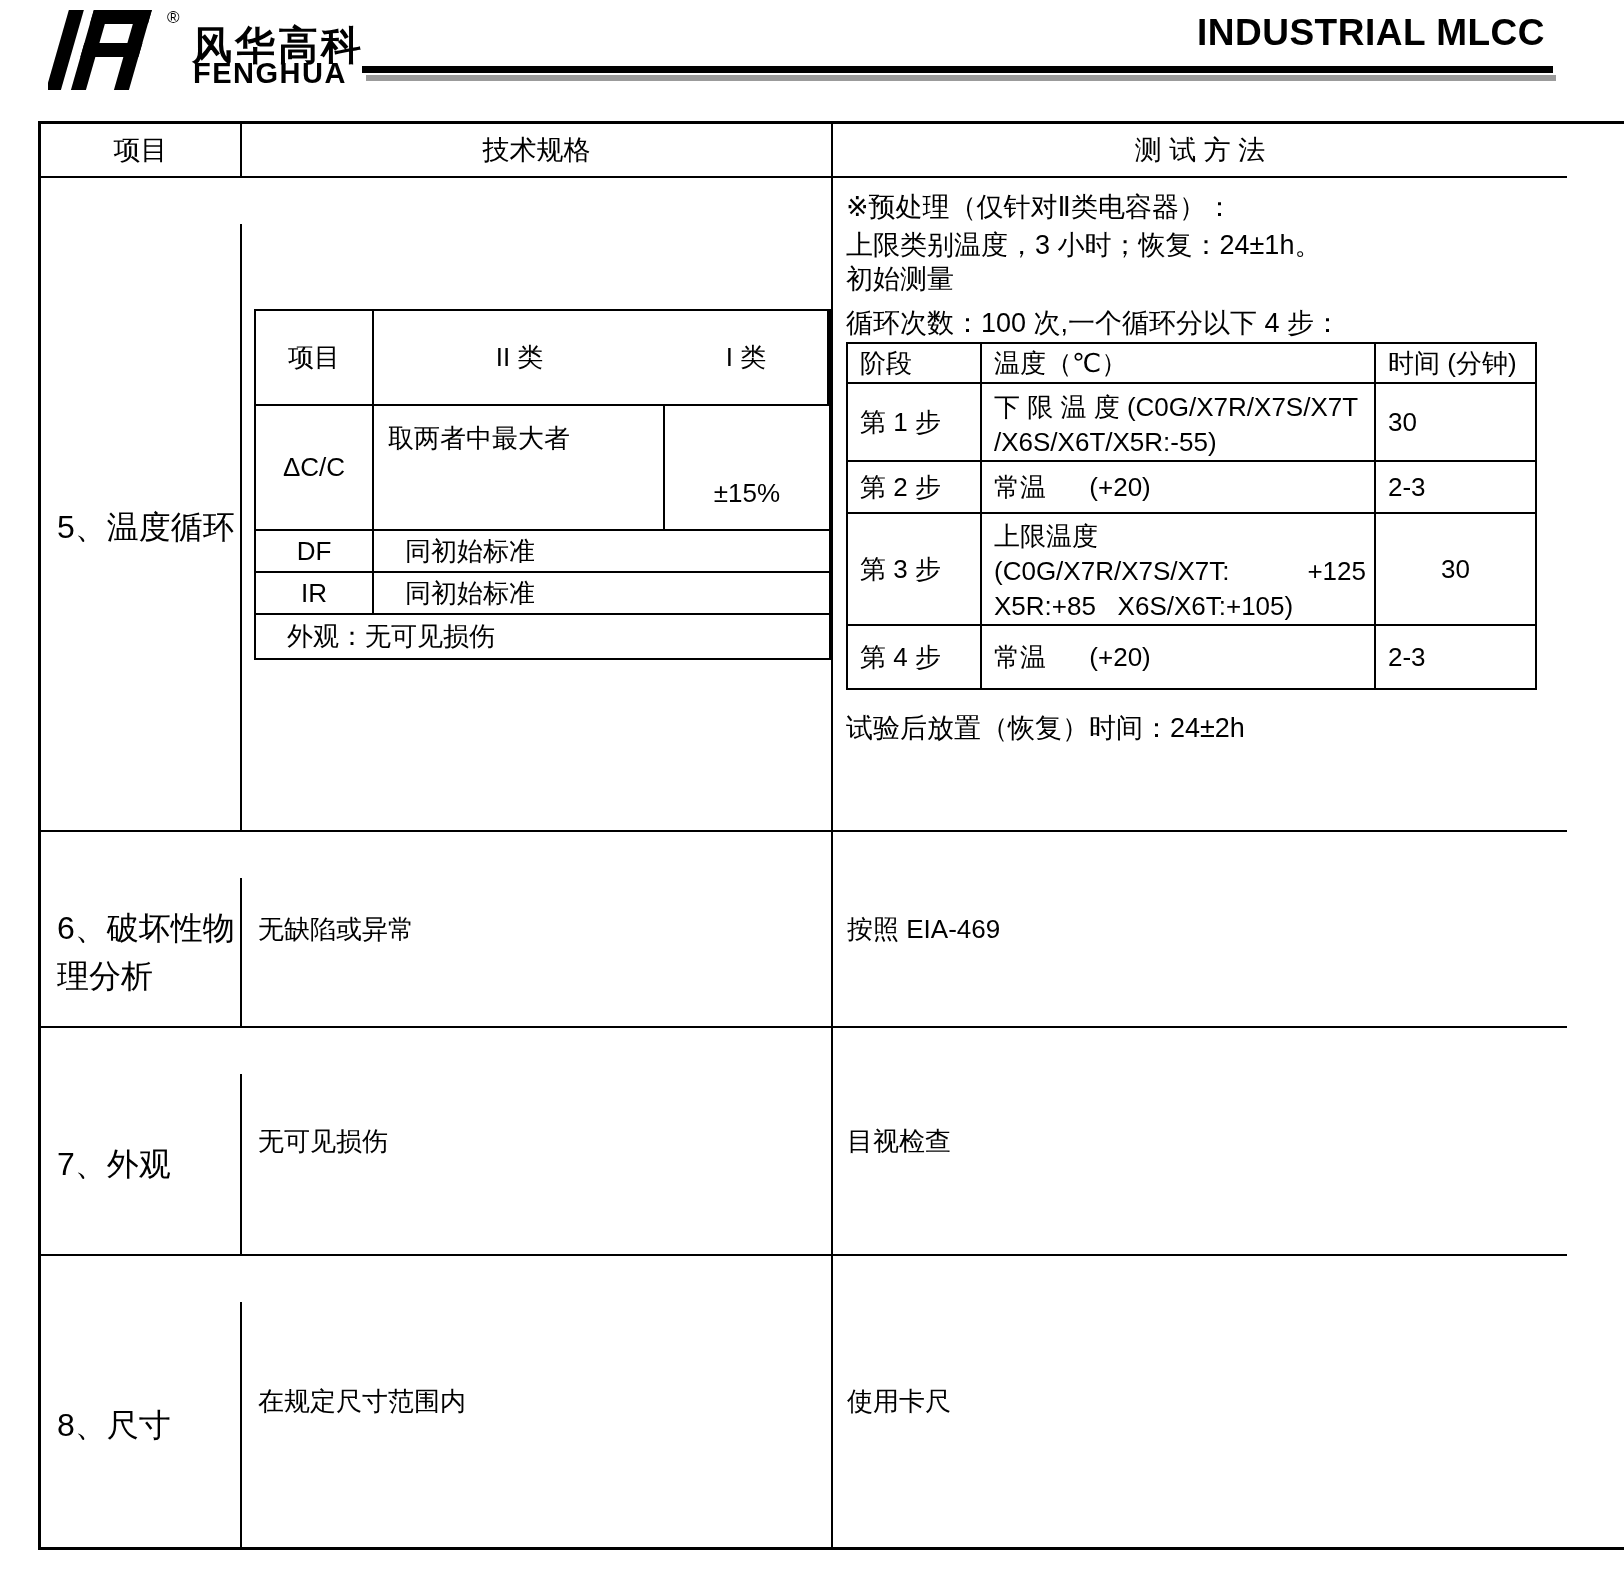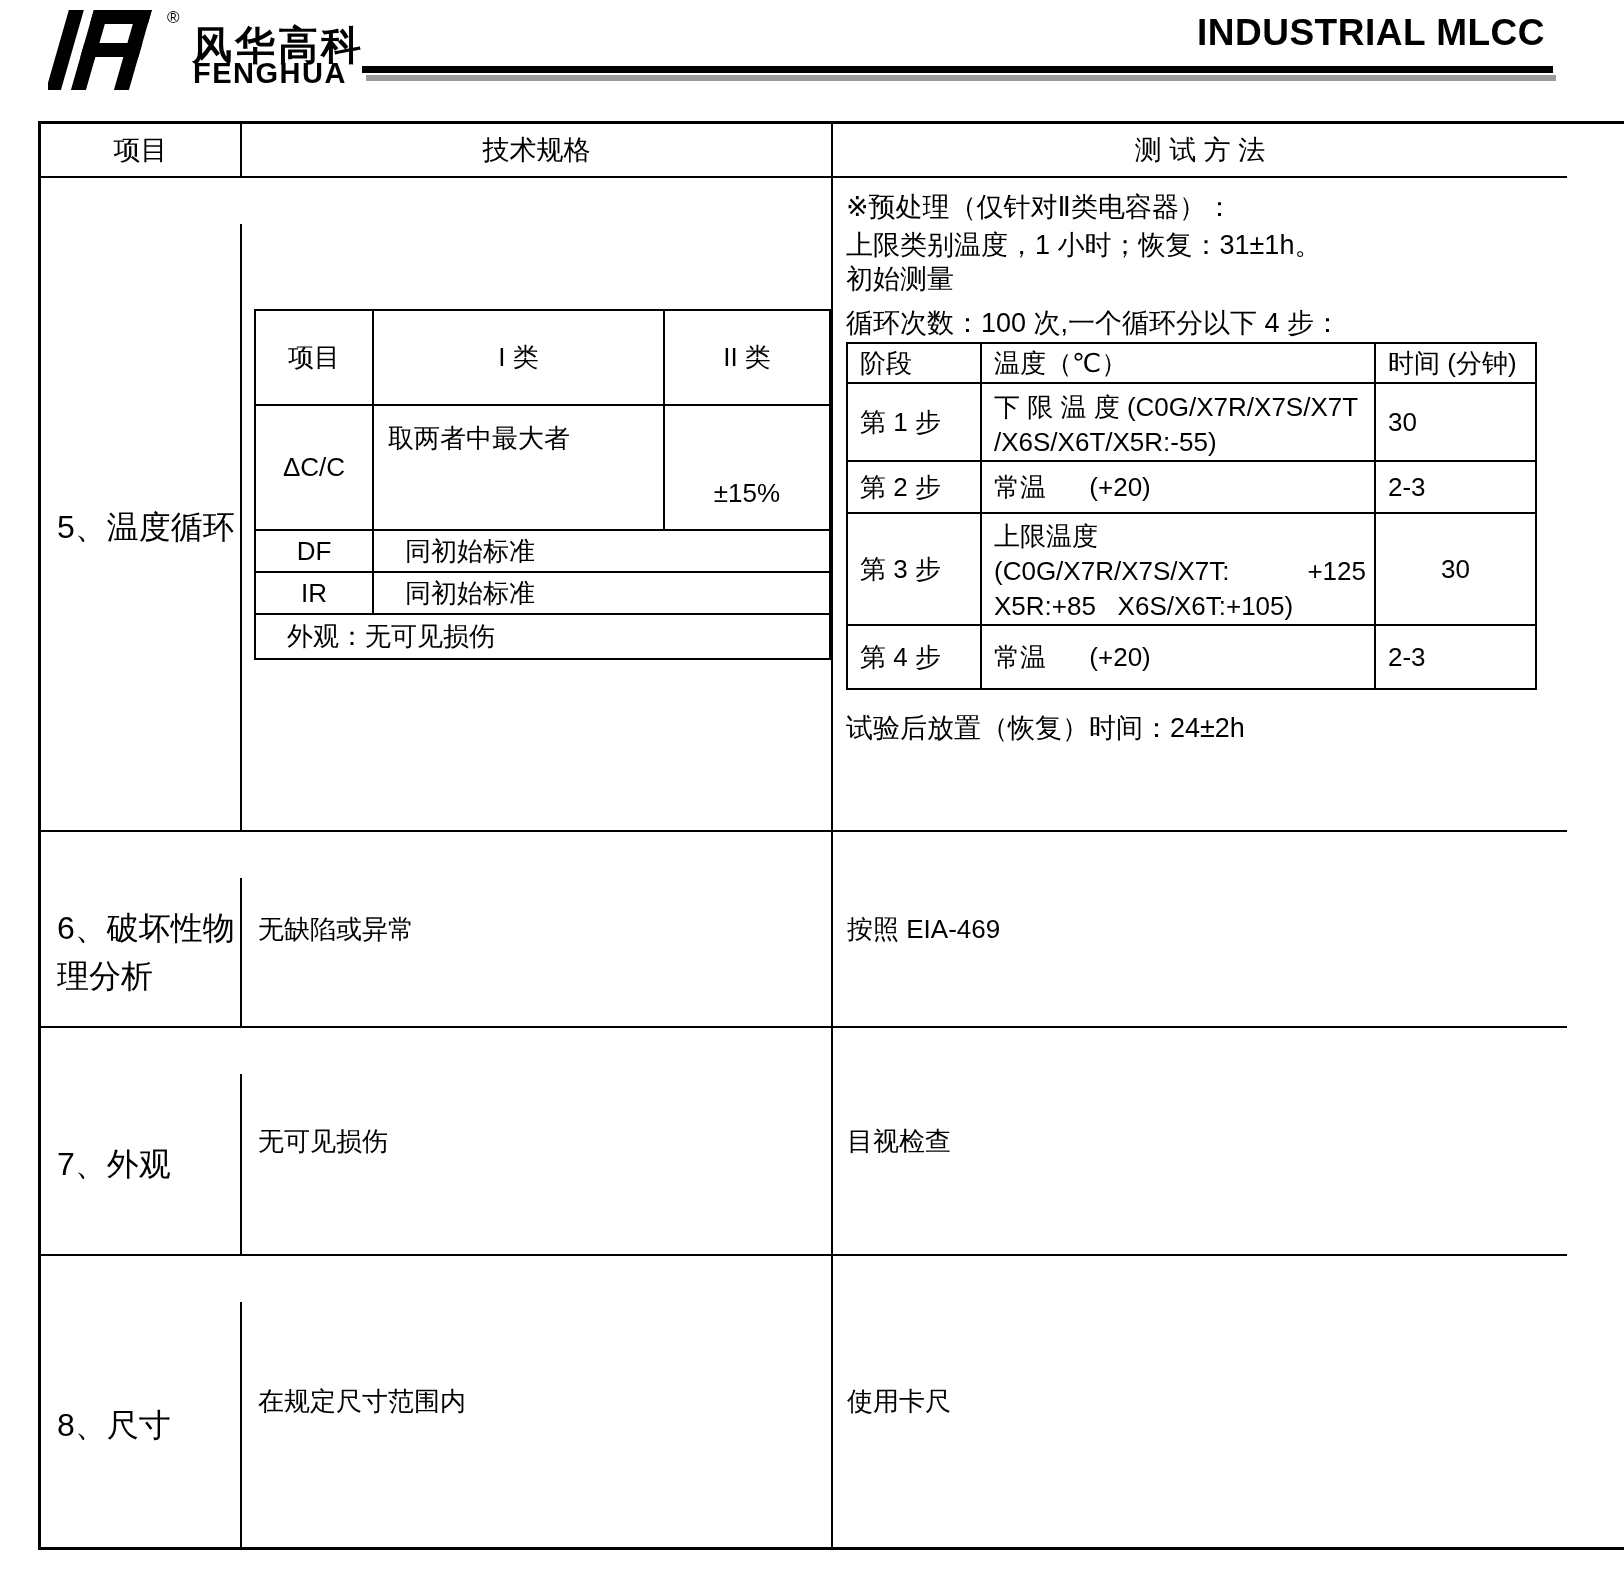--- a/index.html
+++ b/index.html
@@ -92,42 +92,42 @@
 
     <div class="cell hd br bb">项目</div>
     <div class="cell hd br bb">技术规格</div>
     <div class="cell hd bb">测 试 方 法</div>
 
     <div class="cell item-cell br bb">5、温度循环</div>
 
     <div class="cell br bb">
       <div class="spec-table">
         <div class="sc br bb">项目</div>
+        <div class="sc bb">II 类</div>
         <div class="sc br bb">I 类</div>
-        <div class="sc bb">II 类</div>
 
         <div class="sc br bb">ΔC/C</div>
         <div class="br bb dcc-val">
           <div>取两者中最大者</div>
         </div>
         <div class="bb pct-cell">±15%</div>
 
         <div class="sc br bb">DF</div>
         <div class="sc-left bb span2">同初始标准</div>
 
         <div class="sc br bb">IR</div>
         <div class="sc-left bb span2">同初始标准</div>
 
         <div class="sc-left span3">外观：无可见损伤</div>
       </div>
     </div>
 
     <div class="cell bb method-cell">
       <p>※预处理（仅针对Ⅱ类电容器）：</p>
-      <p class="m2">上限类别温度，1 小时；恢复：31±1h。</p>
+      <p class="m2">上限类别温度，3 小时；恢复：24±1h。</p>
       <p>初始测量</p>
       <p class="m4">循环次数：100 次,一个循环分以下 4 步：</p>
 
       <div class="steps-table">
         <div class="st br bb">阶段</div>
         <div class="st br bb">温度（℃）</div>
         <div class="st bb">时间 (分钟)</div>
 
         <div class="st br bb">第 1 步</div>
         <div class="temp-multi br bb">

